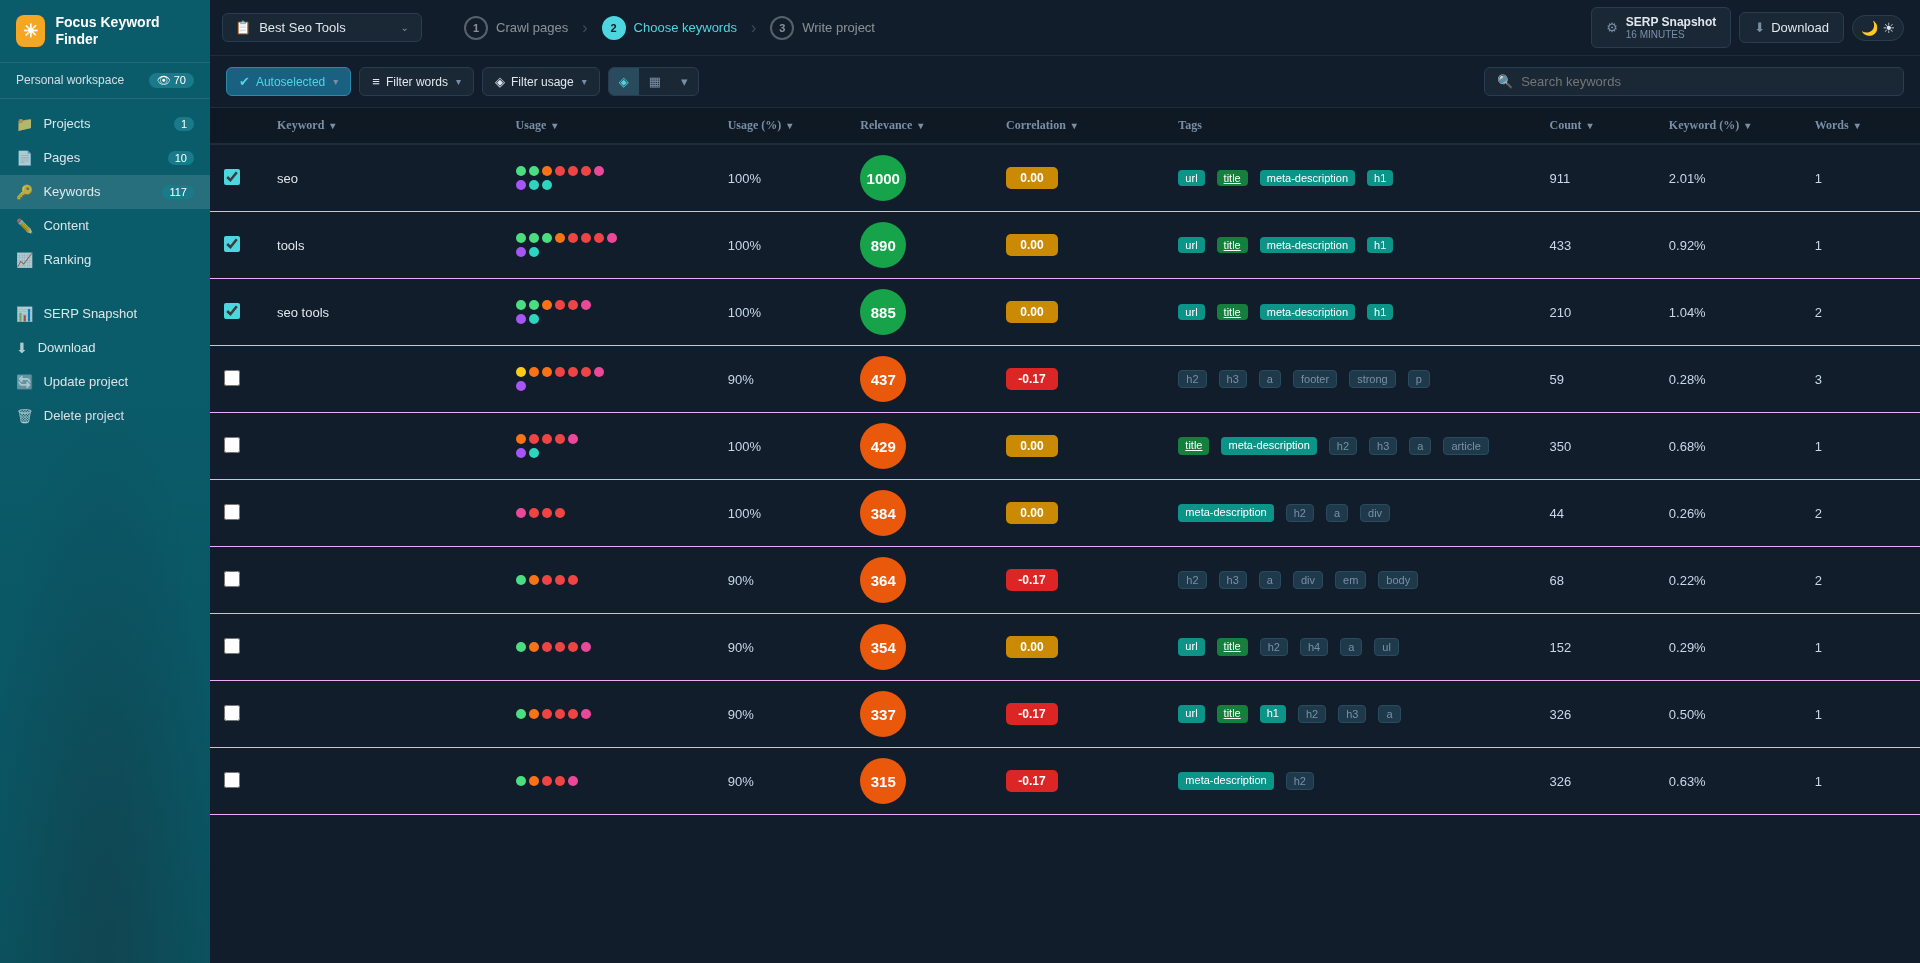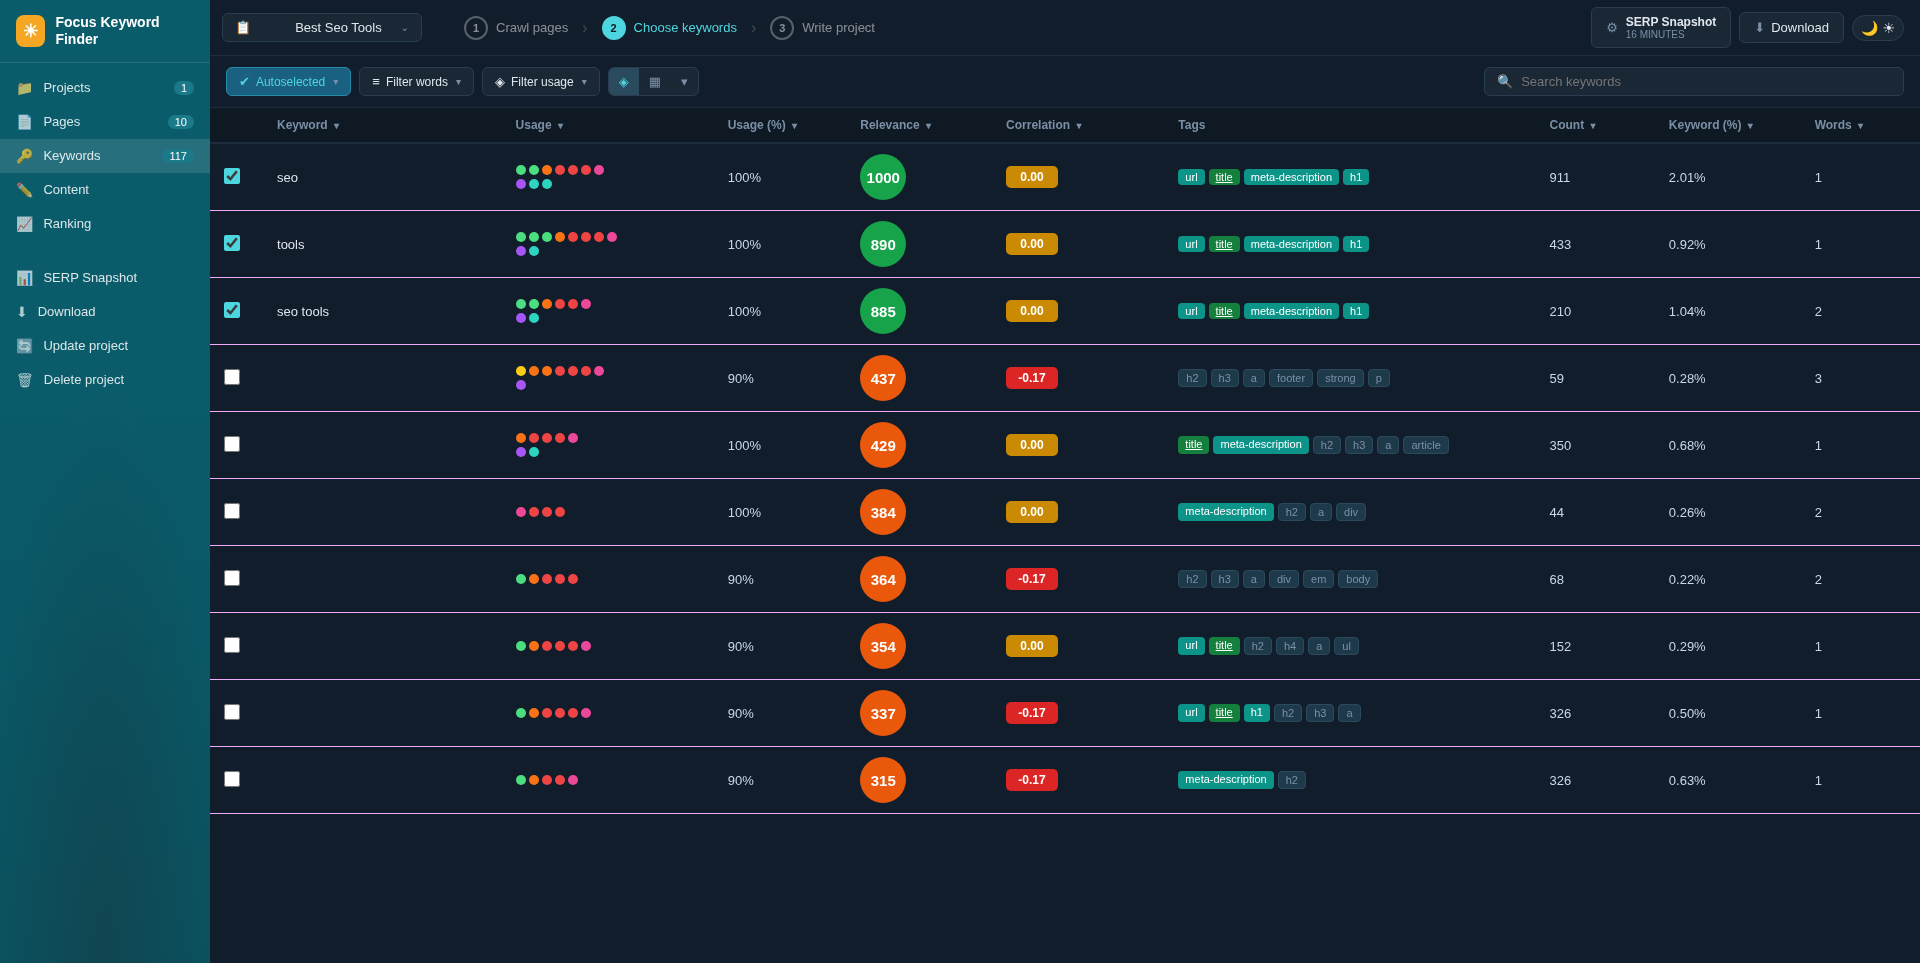--- a/index.html
+++ b/index.html
@@ -89,21 +89,21 @@
       display: flex; align-items: center; gap: 8px;
       background: #1a2836;
       border: 1px solid #2a3d50;
       border-radius: 6px;
       padding: 6px 12px;
       margin: 0 12px;
       cursor: pointer;
       min-width: 200px;
     }
     #project-selector-icon { color: #7a8fa6; font-size: 13px; }
-    #project-selector-text { color: #e0e6ed; font-size: 13px; font-weight: 500; flex: 1; margin-left: 36px; }
+    #project-selector-text { color: #e0e6ed; font-size: 13px; font-weight: 500; flex: 1; }
     #project-selector-arrow { color: #7a8fa6; font-size: 10px; }
 
     
     #stepper {
       display: flex; align-items: center; gap: 0;
       flex: 1;
       padding: 0 20px;
     }
     .step {
       display: flex; align-items: center; gap: 8px;
@@ -229,20 +229,21 @@
     thead tr { background: #0f1923; border-bottom: 1px solid #1e2d3d; }
     thead th {
       padding: 10px 14px;
       text-align: left;
       font-size: 12px;
       font-weight: 600;
       color: #7a8fa6;
       cursor: pointer;
       white-space: nowrap;
       border-bottom: 2px solid #1e2d3d;
+      font-family: Liberation Serif, serif;
     }
     th .sort-icon { font-size: 10px; margin-left: 3px; }
     tbody tr { border-bottom: 1px solid #f0abfc; }
     tbody td { padding: 10px 14px; font-size: 13px; color: #c8d8e8; vertical-align: middle; }
 
     
     .row-check {
       width: 16px; height: 16px;
       accent-color: #4dd6e0;
       cursor: pointer;
@@ -279,21 +280,21 @@
       border-radius: 5px;
       font-size: 12px; font-weight: 600;
       display: inline-block;
       min-width: 52px;
       text-align: center;
     }
     .corr-zero { background: #ca8a04; color: #fff; }
     .corr-neg { background: #dc2626; color: #fff; }
 
     
-    .tags-cell { display: flex; flex-wrap: wrap; gap: 4px; }
+    .tags-cell { display: flex; flex-wrap: wrap; gap: 12px; }
     .tag {
       padding: 2px 7px;
       border-radius: 4px;
       font-size: 11px; font-weight: 500;
     }
     .tag-teal { background: #0d9488; color: #fff; }
     .tag-green { background: #15803d; color: #fff; text-decoration: underline; }
     .tag-dark { background: #1e3a4a; color: #7a8fa6; border: 1px solid #2a4a5e; }
 
     
@@ -318,20 +319,27 @@
     #table-area::-webkit-scrollbar-track { background: #0f1923; }
     #table-area::-webkit-scrollbar-thumb { background: #2a3d50; border-radius: 3px; }
   </style>
 </head>
 <body>
 
 <div id="sidebar">
   <div id="sidebar-logo">
     <div id="sidebar-logo-icon">☀</div>
     <div id="sidebar-logo-text">Focus Keyword Finder</div>
+  </div>
+  <div id="workspace-row">
+    <span id="workspace-label">Personal workspace</span>
+    <div id="workspace-badge">
+      <span>👁</span>
+      <span>70</span>
+    </div>
   </div>
   <div id="nav-items">
     <div class="nav-item">
       <div class="nav-item-left">
         <span class="nav-icon">📁</span>
         <span>Projects</span>
       </div>
       <span class="nav-badge">1</span>
     </div>
     <div class="nav-item">

